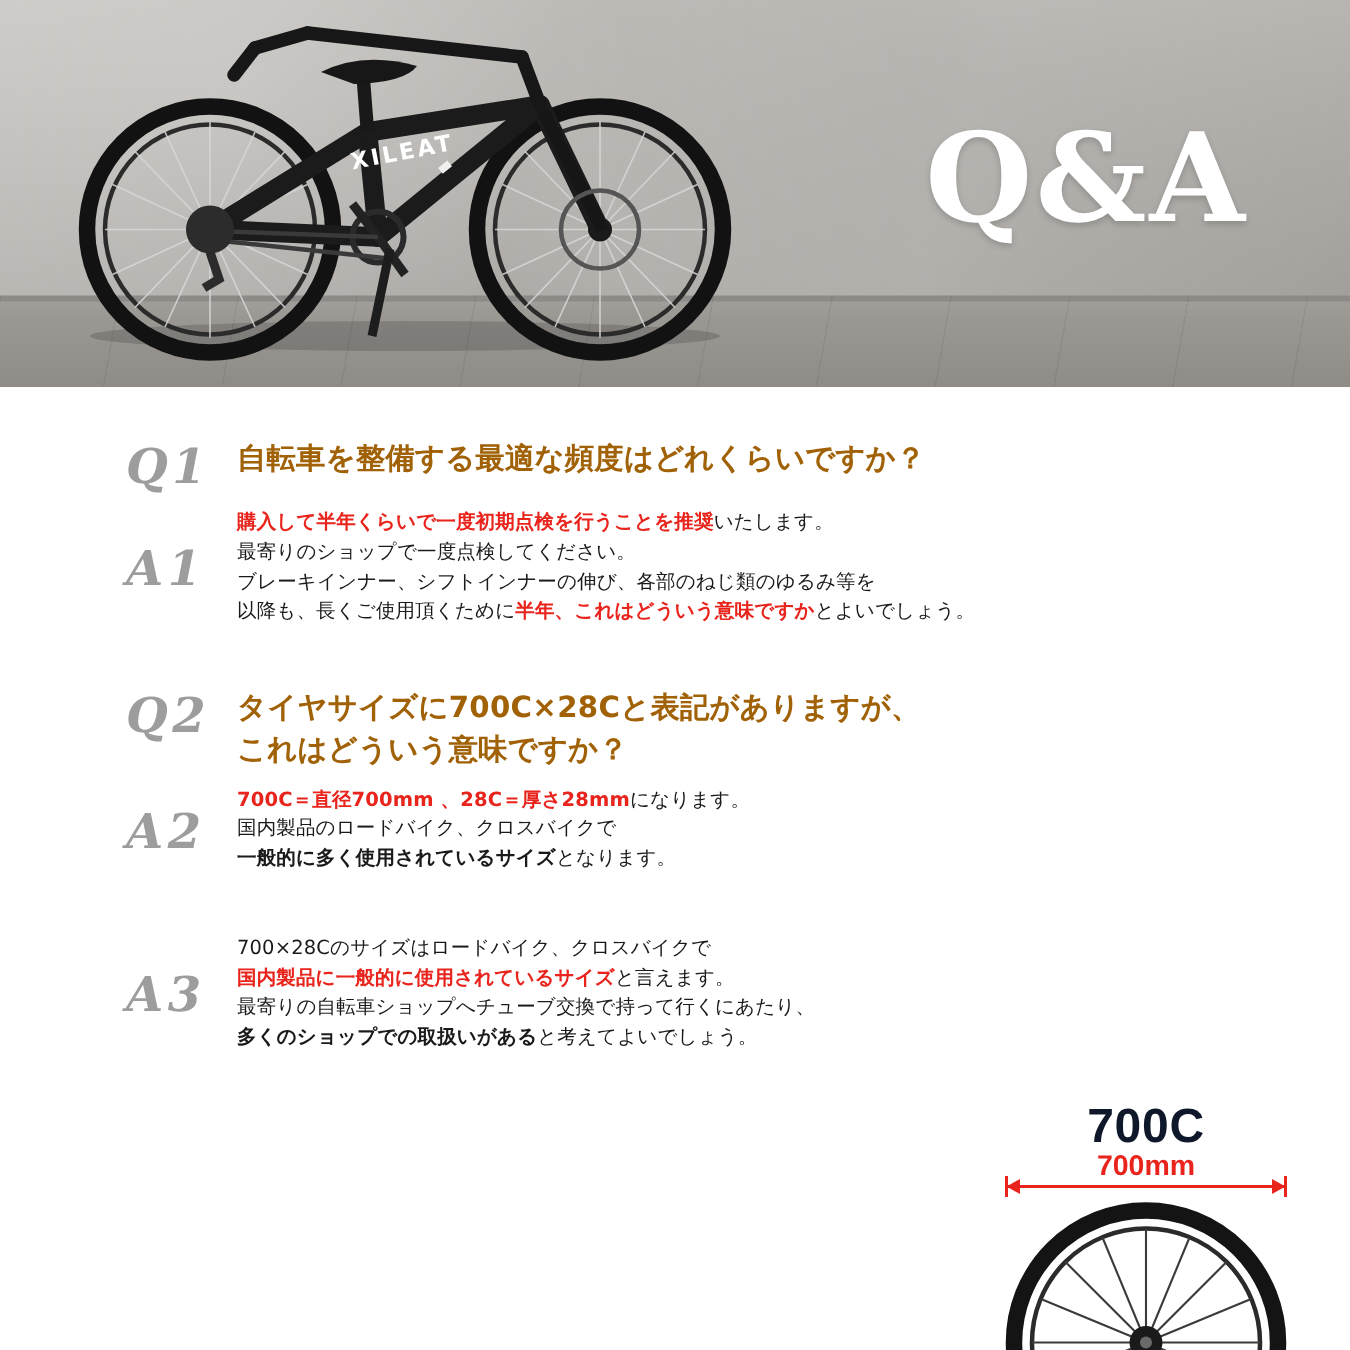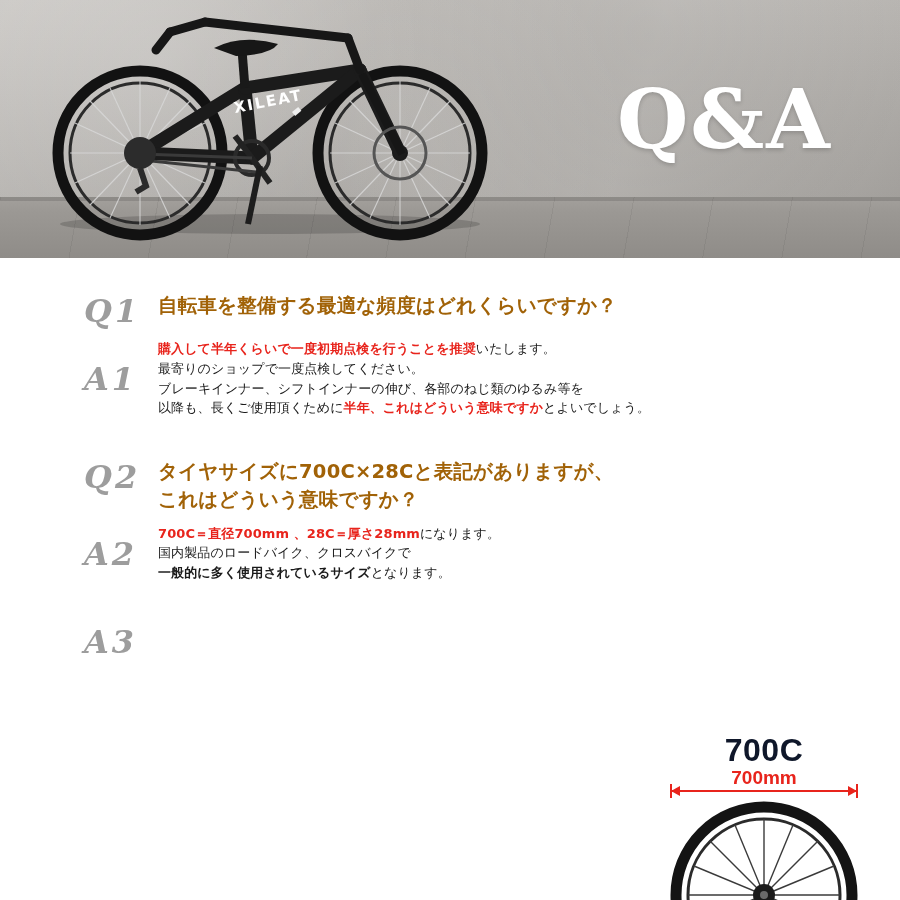--- a/index.html
+++ b/index.html
@@ -249,20 +249,26 @@
         <div><span class="red">700C＝直径700mm 、28C＝厚さ28mm</span><span>になります。</span></div>
         <div><span>国内製品のロードバイク、クロスバイクで</span></div>
         <div><span class="bold">一般的に多く使用されているサイズ</span><span>となります。</span></div>
       </div>
     </div>
   </div>
 
   <div class="sec">
     <div class="a-block">
       <div class="mark-col" style="margin-left:84px;">A3</div>
+      <div class="content-col a-text">
+        <div><span>700×28Cのサイズはロードバイク、クロスバイクで</span></div>
+        <div><span class="red">国内製品に一般的に使用されているサイズ</span><span>と言えます。</span></div>
+        <div><span>最寄りの自転車ショップへチューブ交換で持って行くにあたり、</span></div>
+        <div><span class="bold">多くのショップでの取扱いがある</span><span>と考えてよいでしょう。</span></div>
+      </div>
     </div>
   </div>
 
   <div class="wheel-wrap">
     <div class="wheel-label">700C</div>
     <div class="wheel-dim">
       <div class="dimtext">700mm</div>
       <div class="tick l"></div>
       <div class="tick r"></div>
       <div class="arrow-line"></div>

